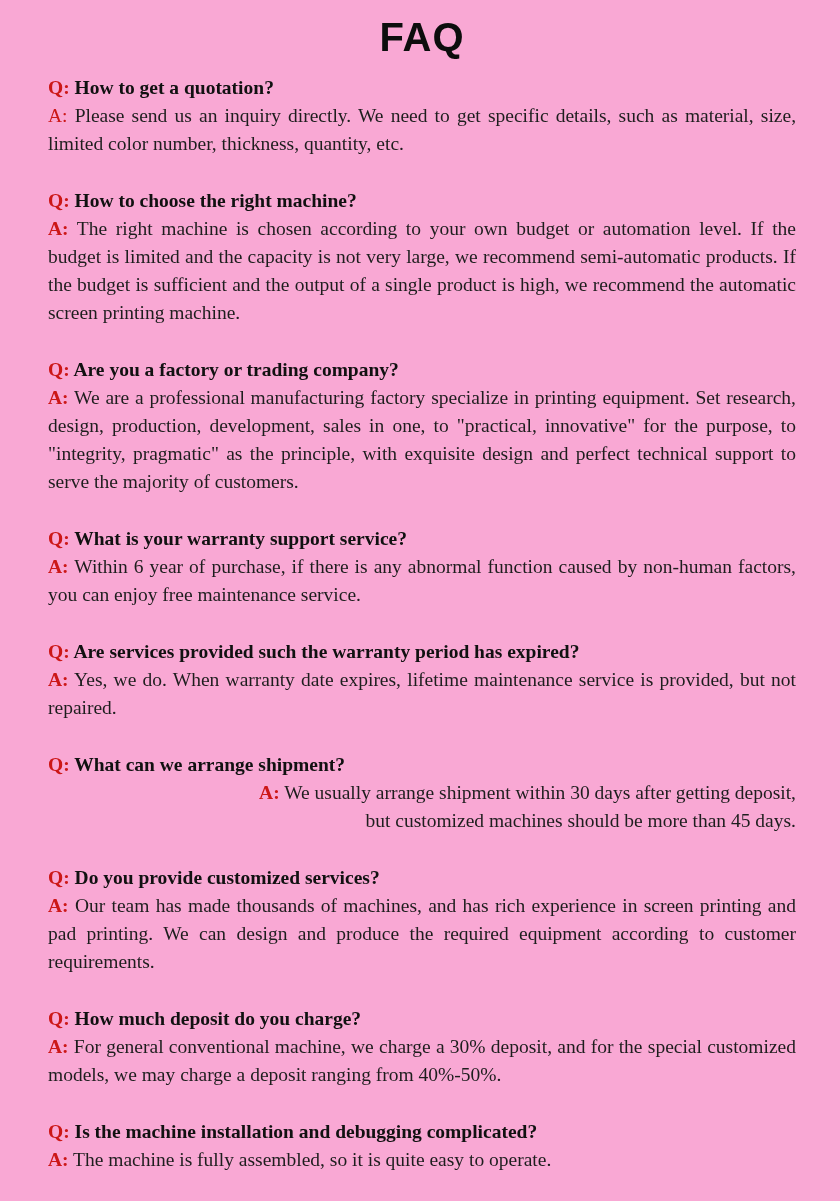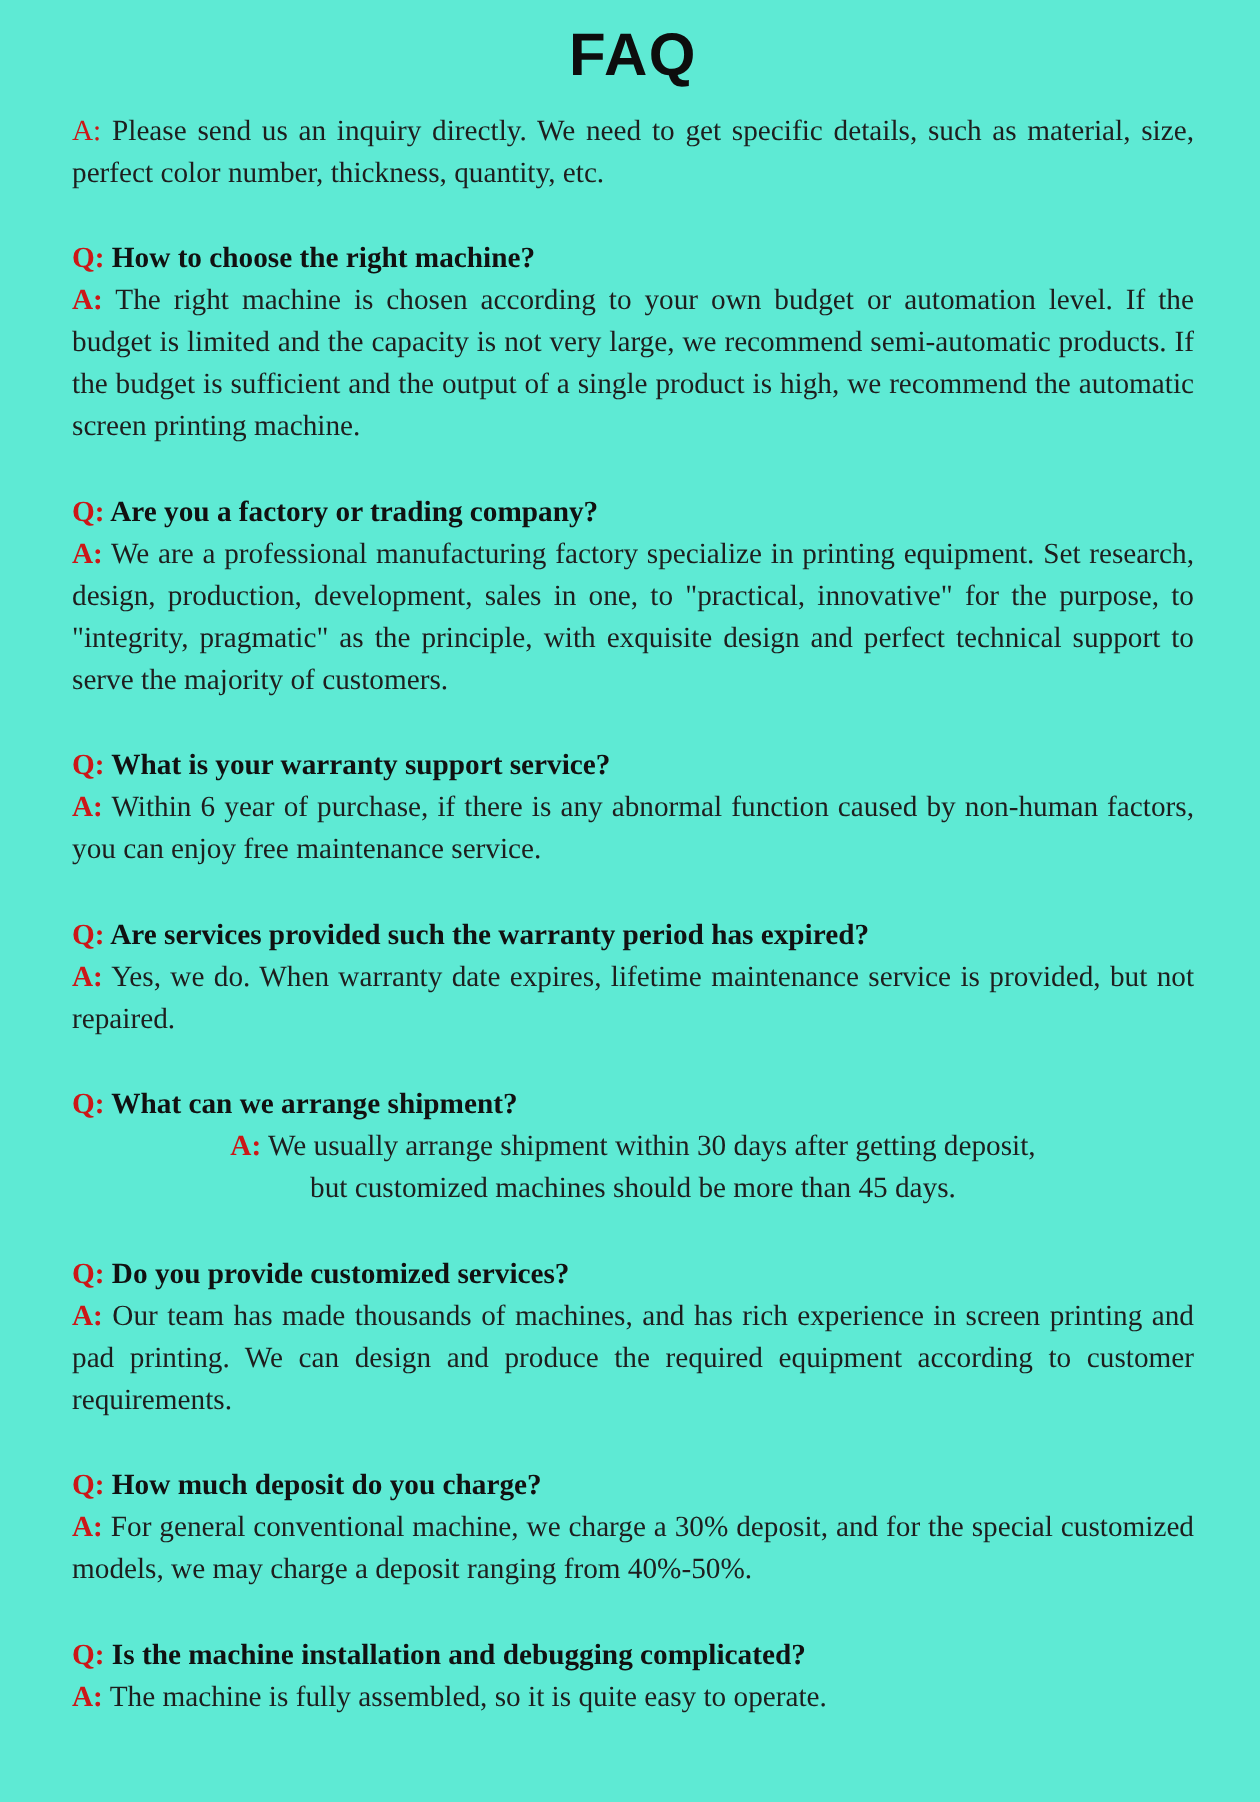--- a/index.html
+++ b/index.html
@@ -2,21 +2,21 @@
 <html style="--red: #cc1717; --ink: #1b1b1b;"><head>
 <meta charset="utf-8">
 <style>
   :root { --red: #cc1717; --ink: #1b1b1b; }
   html, body { margin: 0; padding: 0; background: #ffffff; }
   .page {
     width: 840px;
     height: 1201px;
     box-sizing: border-box;
     padding: 14px 44px 28px 48px;
-    background: #5eead4;
+    background: #f9a8d4;
     font-family: "Liberation Serif", serif;
     color: var(--ink);
     overflow: hidden;
   }
   .page-title {
     font-family: "Liberation Sans", sans-serif;
     font-weight: bold;
     font-size: 40px;
     line-height: 46px;
     letter-spacing: 1px;
@@ -26,32 +26,33 @@
   }
   .faq-item { margin: 0 0 29px 0; }
   .faq-item:last-child { margin-bottom: 0; }
   .q-line, .a-line {
     margin: 0;
     font-size: 19.5px;
     line-height: 28px;
   }
   .q-line { font-weight: bold; color: #111111; }
   .a-line { text-align: justify; color: #1e1e1e; }
-  .a-line.no-justify { text-align: center; }
+  .a-line.no-justify { text-align: right; }
   .prefix { color: var(--red); font-weight: bold; }
   .prefix.regular { font-weight: normal; }
 </style>
 </head>
 <body>
 
 <div class="page">
   <h1 class="page-title">FAQ</h1>
 
   <section class="faq-item">
-    <p class="a-line"><span class="prefix regular">A:</span> <span>Please send us an inquiry directly. We need to get specific details, such as material, size, perfect color number, thickness, quantity, etc.</span></p>
+    <p class="q-line"><span class="prefix">Q:</span> <span>How to get a quotation?</span></p>
+    <p class="a-line"><span class="prefix regular">A:</span> <span>Please send us an inquiry directly. We need to get specific details, such as material, size, limited color number, thickness, quantity, etc.</span></p>
   </section>
 
   <section class="faq-item">
     <p class="q-line"><span class="prefix">Q:</span> <span>How to choose the right machine?</span></p>
     <p class="a-line"><span class="prefix">A:</span> <span>The right machine is chosen according to your own budget or automation level. If the budget is limited and the capacity is not very large, we recommend semi-automatic products. If the budget is sufficient and the output of a single product is high, we recommend the automatic screen printing machine.</span></p>
   </section>
 
   <section class="faq-item">
     <p class="q-line"><span class="prefix">Q:</span> <span>Are you a factory or trading company?</span></p>
     <p class="a-line"><span class="prefix">A:</span> <span>We are a professional manufacturing factory specialize in printing equipment. Set research, design, production, development, sales in one, to "practical, innovative" for the purpose, to "integrity, pragmatic" as the principle, with exquisite design and perfect technical support to serve the majority of customers.</span></p>

